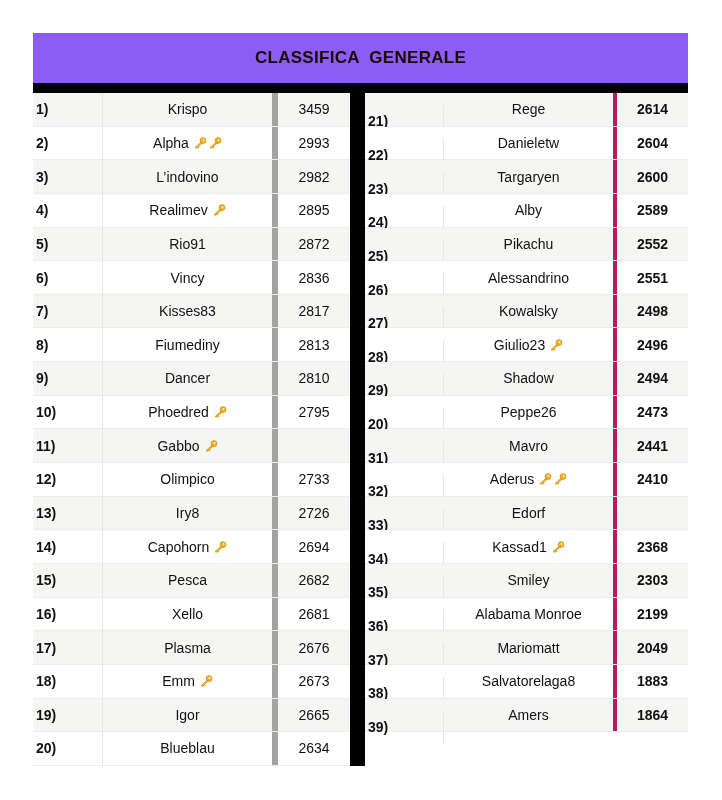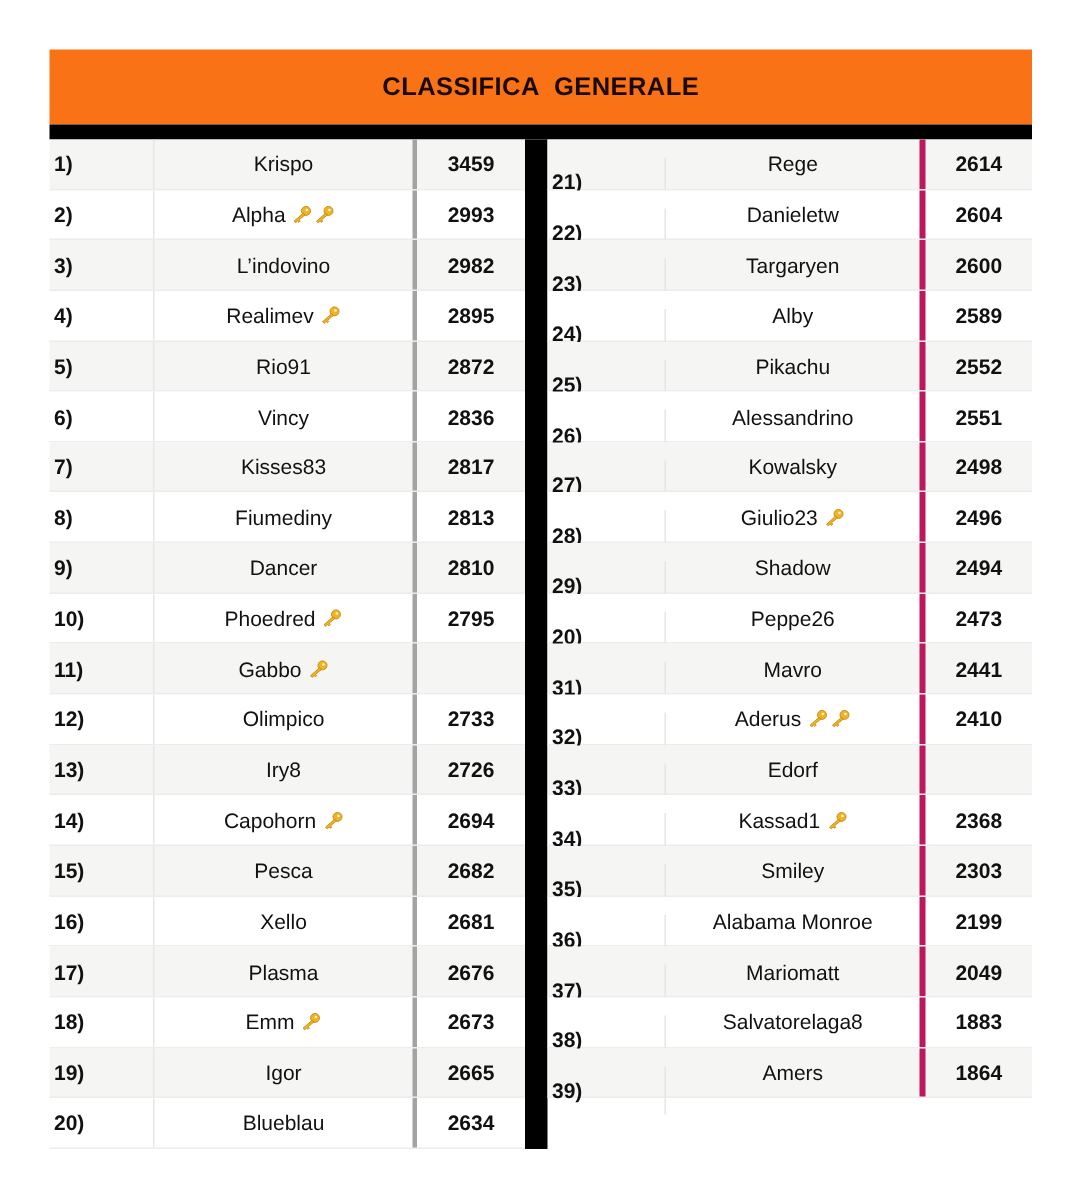--- a/index.html
+++ b/index.html
@@ -1,33 +1,33 @@
 <!DOCTYPE html>
 <html><head>
   <meta charset="utf-8">
   <style>
     html, body { margin: 0; padding: 0; background: #ffffff; }
     body { width: 722px; height: 800px; position: relative; font-family: "Liberation Sans", sans-serif; color: #111; }
     .board { position: absolute; left: 33px; top: 33px; width: 655px; }
-    .title-bar { height: 50px; background: #f97316; display: flex; align-items: center; justify-content: center; }
+    .title-bar { height: 50px; background: #8b5cf6; display: flex; align-items: center; justify-content: center; }
     .title-bar span { font-weight: bold; font-size: 17px; color: #1a0a05; letter-spacing: 0.3px; word-spacing: 5px; }
     .black-bar { height: 10px; background: #000; }
     .table-wrap { display: flex; position: relative; }
     .col { display: flex; flex-direction: column; }
     .col.left { width: 317px; }
     .col.right { width: 323px; }
     .divider { width: 15px; background: #000; }
     .row { height: 33.65px; display: flex; align-items: center; font-size: 14px; border-bottom: 1px solid #ececec; box-sizing: border-box; }
     .row:nth-child(odd) { background: #f5f5f4; }
     .row:nth-child(even) { background: #ffffff; }
     .cell { height: 100%; display: flex; align-items: center; box-sizing: border-box; }
     .rank { font-weight: bold; padding-left: 3px; }
     .left .rank { width: 70px; border-right: 1px solid #e6e6e6; }
-    .left .name { width: 175px; justify-content: center; border-right: 3px solid #a3a3a3; }
-    .left .score { width: 72px; justify-content: center; font-weight: bold; padding-left: 0px; text-align: right; }
+    .left .name { width: 175px; justify-content: center; border-right: 6px solid #a3a3a3; }
+    .left .score { width: 72px; justify-content: center; font-weight: normal; padding-left: 0px; text-align: right; }
     .right .rank { width: 79px; border-right: 1px solid #e6e6e6; margin-top: 24px; }
     .right .name { width: 173px; justify-content: center; border-right: 4px solid #be185d; }
     .right .score { width: 71px; justify-content: center; font-weight: bold; }
     .keys { margin-left: 4px; display: inline-flex; gap: 1px; }
     .key { display: inline-block; width: 14px; height: 12px; position: relative; }
     .key svg { width: 14px; height: 12px; display: block; }
   </style>
 </head>
 <body>
 

